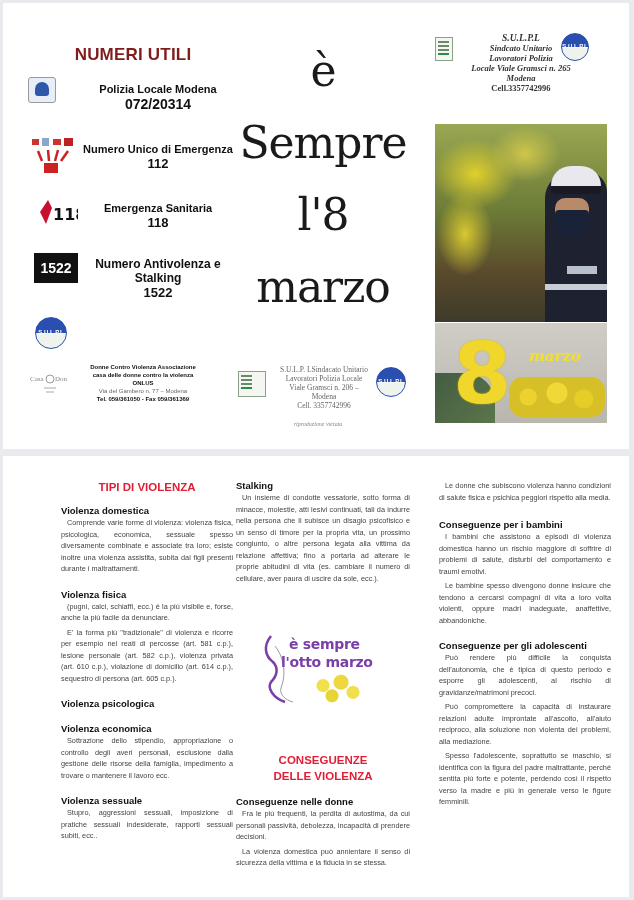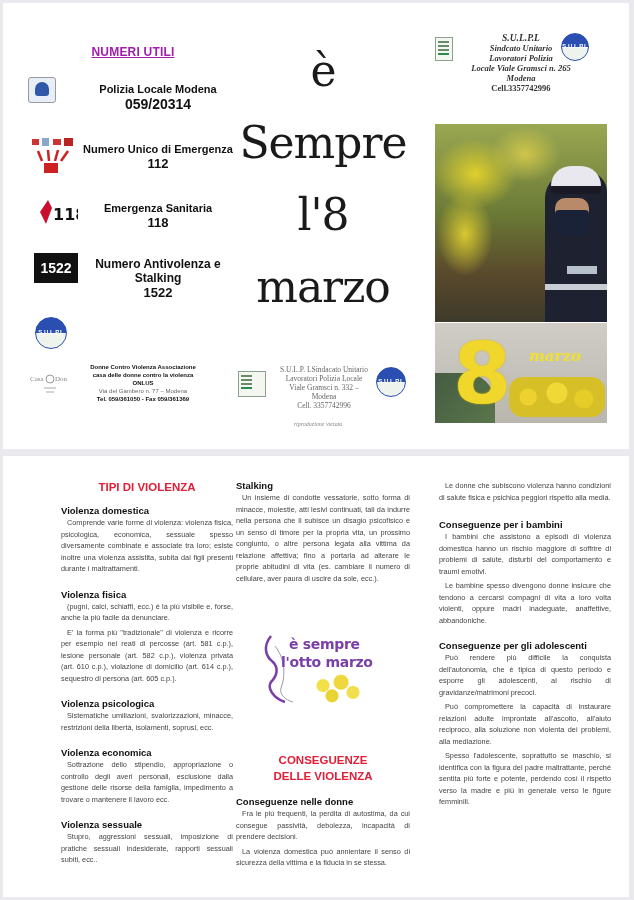--- a/index.html
+++ b/index.html
@@ -4,21 +4,21 @@
 <style>
   html, body { margin:0; padding:0; }
   body { width:634px; height:900px; background:#e9e9ee; position:relative; overflow:hidden; font-family:"Liberation Sans", sans-serif; color:#222; }
   .panel { position:absolute; left:3px; width:626px; background:#fff; }
   #top { top:3px; height:446px; }
   #bottom { top:456px; height:441px; }
   .abs { position:absolute; }
   .center { text-align:center; }
 
   
-  .nu-title { left:60px; top:42px; width:140px; font-weight:bold; font-size:12px; letter-spacing:0.2px; color:#a21caf;text-decoration:underline; }
+  .nu-title { left:60px; top:42px; width:140px; font-weight:bold; font-size:17px; letter-spacing:0.2px; color:#7f1d1d; }
   .contact { position:absolute; left:25px; width:200px; }
   .contact .icon { position:absolute; left:0; }
   .contact .txt { position:absolute; left:55px; width:150px; text-align:center; font-weight:bold; color:#111; font-size:11px; line-height:13px; }
   .contact .num { font-size:13px; line-height:16px; }
 
   .ic-polizia { width:26px; height:24px; border:1.5px solid #999; border-radius:3px; background:#e8eef8; top:0; left:15px; }
   .ic-polizia::after { content:""; position:absolute; left:6px; top:4px; width:14px; height:14px; background:#2f58a8; border-radius:50% 50% 3px 3px; }
   .ic-118 { width:40px; height:28px; background:#fff; }
   .ic-1522 { width:44px; height:30px; background:#111; color:#fff; font-weight:bold; font-size:14px; text-align:center; line-height:30px; }
   .ic-sulpl { width:30px; height:30px; border-radius:50%; background:linear-gradient(#2a4fb0 50%, #eef3ee 50%); border:1.5px solid #2a4fb0; color:#fff; font-size:6px; font-weight:bold; text-align:center; line-height:28px; }
@@ -76,21 +76,21 @@
 <body>
 
 <div class="panel" id="top">
 
   <div class="abs nu-title center">NUMERI UTILI</div>
 
   <div class="contact" style="top:74px;height:40px;">
     <div class="icon ic-polizia"></div>
     <div class="txt" style="top:6px;">
       <div>Polizia Locale Modena</div>
-      <div class="num" style="font-size:14px;">059/20314</div>
+      <div class="num" style="font-size:14px;">072/20314</div>
     </div>
   </div>
 
   <div class="contact" style="top:134px;height:50px;">
     <div class="icon" style="left:2px;top:0;width:50px;height:38px;">
       <svg width="50" height="38" viewBox="0 0 50 38">
         <rect x="2" y="2" width="7" height="6" fill="#c33"></rect>
           <rect x="12" y="1" width="7" height="8" fill="#8aa6c8"></rect>
         <rect x="23" y="2" width="8" height="6" fill="#c33"></rect>
           <rect x="34" y="1" width="9" height="8" fill="#b22"></rect>
@@ -156,21 +156,21 @@
     <div>Sempre</div>
     <div>l'8</div>
     <div>marzo</div>
   </div>
 
   <div class="abs sulpl-mid" style="height:50px;">
     <div class="abs doc-ic" style="left:0;top:6px;width:26px;height:24px;"></div>
     <div class="txt">
       <div>S.U.L.P. LSindacato Unitario</div>
       <div>Lavoratori Polizia Locale</div>
-      <div>Viale Gramsci n. 332 –</div>
+      <div>Viale Gramsci n. 206 –</div>
       <div>Modena</div>
       <div>Cell. 3357742996</div>
     </div>
     <div class="abs ic-sulpl" style="left:138px;top:2px;width:28px;height:28px;line-height:26px;">S.U.L.P.L</div>
   </div>
   <div class="abs repro">riproduzione vietata</div>
 
   <div class="abs sulpl-top" style="height:80px;">
     <div class="abs doc-ic" style="left:4px;top:4px;"></div>
     <div class="txt" style="top:0;">
@@ -207,21 +207,20 @@
     <div class="red-h">TIPI DI VIOLENZA</div>
 
     <div class="sec-h" style="margin-top:12px;">Violenza domestica</div>
     <p class="para">Comprende varie forme di violenza: violenza fisica, psicologica, economica, sessuale spesso diversamente combinate e associate tra loro; esiste inoltre una violenza assistita, subita dai figli presenti durante i maltrattamenti.</p>
 
     <div class="sec-h" style="margin-top:14px;">Violenza fisica</div>
     <p class="para">(pugni, calci, schiaffi, ecc.) è la più visibile e, forse, anche la più facile da denunciare.</p>
     <p class="para">E' la forma più "tradizionale" di violenza e ricorre per esempio nei reati di percosse (art. 581 c.p.), lesione personale (art. 582 c.p.), violenza privata (art. 610 c.p.), violazione di domicilio (art. 614 c.p.), sequestro di persona (art. 605 c.p.).</p>
 
     <div class="sec-h" style="margin-top:14px;">Violenza psicologica</div>
-    <p class="para">Sistematiche umiliazioni, svalorizzazioni, minacce, restrizioni della libertà, isolamenti, soprusi, ecc.</p>
 
     <div class="sec-h" style="margin-top:14px;">Violenza economica</div>
     <p class="para">Sottrazione dello stipendio, appropriazione o controllo degli averi personali, esclusione dalla gestione delle risorse della famiglia, impedimento a trovare o mantenere il lavoro ecc.</p>
 
     <div class="sec-h" style="margin-top:14px;">Violenza sessuale</div>
     <p class="para">Stupro, aggressioni sessuali, imposizione di pratiche sessuali indesiderate, rapporti sessuali subiti, ecc..</p>
   </div>
 
   <div class="col c2" style="top:24px;">
     <div class="sec-h" style="margin-top:0;">Stalking</div>
@@ -235,21 +234,21 @@
     </svg>
     <div class="t1">è sempre</div>
     <div class="t2">l'otto marzo</div>
     <div class="mim"></div>
   </div>
 
   <div class="col c2" style="top:298px;">
     <div class="red-h">CONSEGUENZE</div>
     <div class="red-h" style="margin-top:4px;">DELLE VIOLENZA</div>
     <div class="sec-h" style="margin-top:14px;">Conseguenze nelle donne</div>
-    <p class="para">Fra le più frequenti, la perdita di autostima, da cui consegue passività, debolezza, incapacità di prendere decisioni.</p>
+    <p class="para">Fra le più frequenti, la perdita di autostima, da cui personali passività, debolezza, incapacità di prendere decisioni.</p>
     <p class="para">La violenza domestica può annientare il senso di sicurezza della vittima e la fiducia in se stessa.</p>
   </div>
 
   <div class="col c3" style="top:24px;">
     <p class="para" style="margin-top:0;">Le donne che subiscono violenza hanno condizioni di salute fisica e psichica peggiori rispetto alla media.</p>
 
     <div class="sec-h" style="margin-top:16px;">Conseguenze per i bambini</div>
     <p class="para">I bambini che assistono a episodi di violenza domestica hanno un rischio maggiore di soffrire di problemi di salute, disturbi del comportamento e traumi emotivi.</p>
     <p class="para">Le bambine spesso divengono donne insicure che tendono a cercarsi compagni di vita a loro volta violenti, oppure madri inadeguate, anaffettive, abbandoniche.</p>
 

